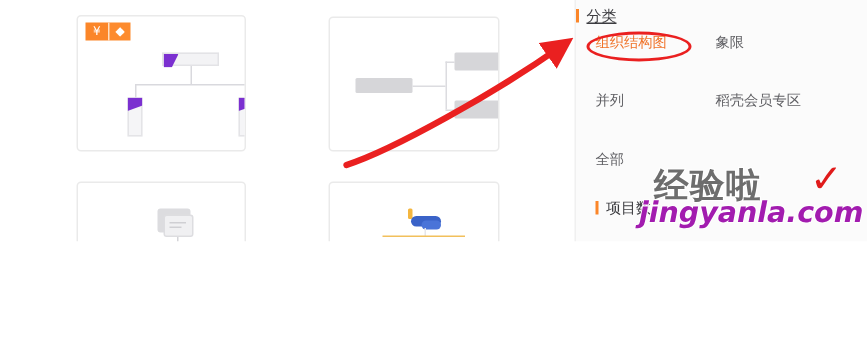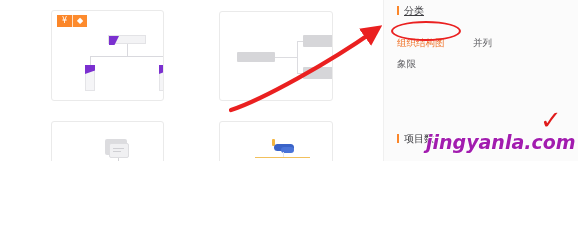--- a/index.html
+++ b/index.html
@@ -192,31 +192,32 @@
     color: #3c3c40;
     white-space: nowrap;
   }
   .panel-heading .bar {
     width: 2px;
     height: 9px;
     background: #fb8629;
     margin-right: 5px;
     flex: 0 0 auto;
   }
-  #heading-category { left: 13px; top: 4px; text-decoration: underline; }
+  #heading-category { left: 0; top: 4px; text-decoration: underline; }
   #heading-itemcount { left: 13px; top: 132px; }
 
   .filter-grid {
     position: absolute;
-    left: 13px; top: 32px;
+    left: 13px; top: 18px;
     width: 170px;
     display: grid;
     grid-template-columns: 62px 62px;
     grid-auto-rows: 21px;
     column-gap: 14px;
+    gap: 18px;
   }
   .filter-opt {
     font-size: 9.5px;
     color: #5f5f63;
     line-height: 21px;
     white-space: nowrap;
     cursor: pointer;
   }
   .filter-opt.active {
     color: #f07228;
@@ -337,37 +338,40 @@
 
 <div id="panel">
 
   <div class="panel-heading" id="heading-category">
     <span class="bar"></span>
     <span>分类</span>
   </div>
 
   <div class="filter-grid">
     <div class="filter-opt active">组织结构图</div>
+    <div class="filter-opt">象限</div>
     <div class="filter-opt">并列</div>
-    <div class="filter-opt">象限</div>
+    <div class="filter-opt">稻壳会员专区</div>
+    <div class="filter-opt">全部</div>
   </div>
 
   <div class="panel-heading" id="heading-itemcount">
     <span class="bar"></span>
     <span>项目数</span>
   </div>
 </div>
 
 <div id="ellipse"></div>
 
 <svg id="arrow" viewBox="0 0 578 161">
   <defs>
     <marker id="arrowhead" markerWidth="5" markerHeight="5" refX="2.6" refY="2.5" orient="auto">
       <path d="M0,0 L5,2.5 L0,5 Z" fill="#ea2020"></path>
     </marker>
   </defs>
   <path d="M231,110 C262,100 330,62 374,31" stroke="#ea2020" stroke-width="4.2" fill="none" stroke-linecap="round" marker-end="url(#arrowhead)"></path>
 </svg>
 
 <div id="watermark">
+  <span class="wm-cn">经验啦</span>
   <span class="wm-check">✓</span>
   <span class="wm-url">jingyanla.com</span>
 </div>
 
 </body></html>

